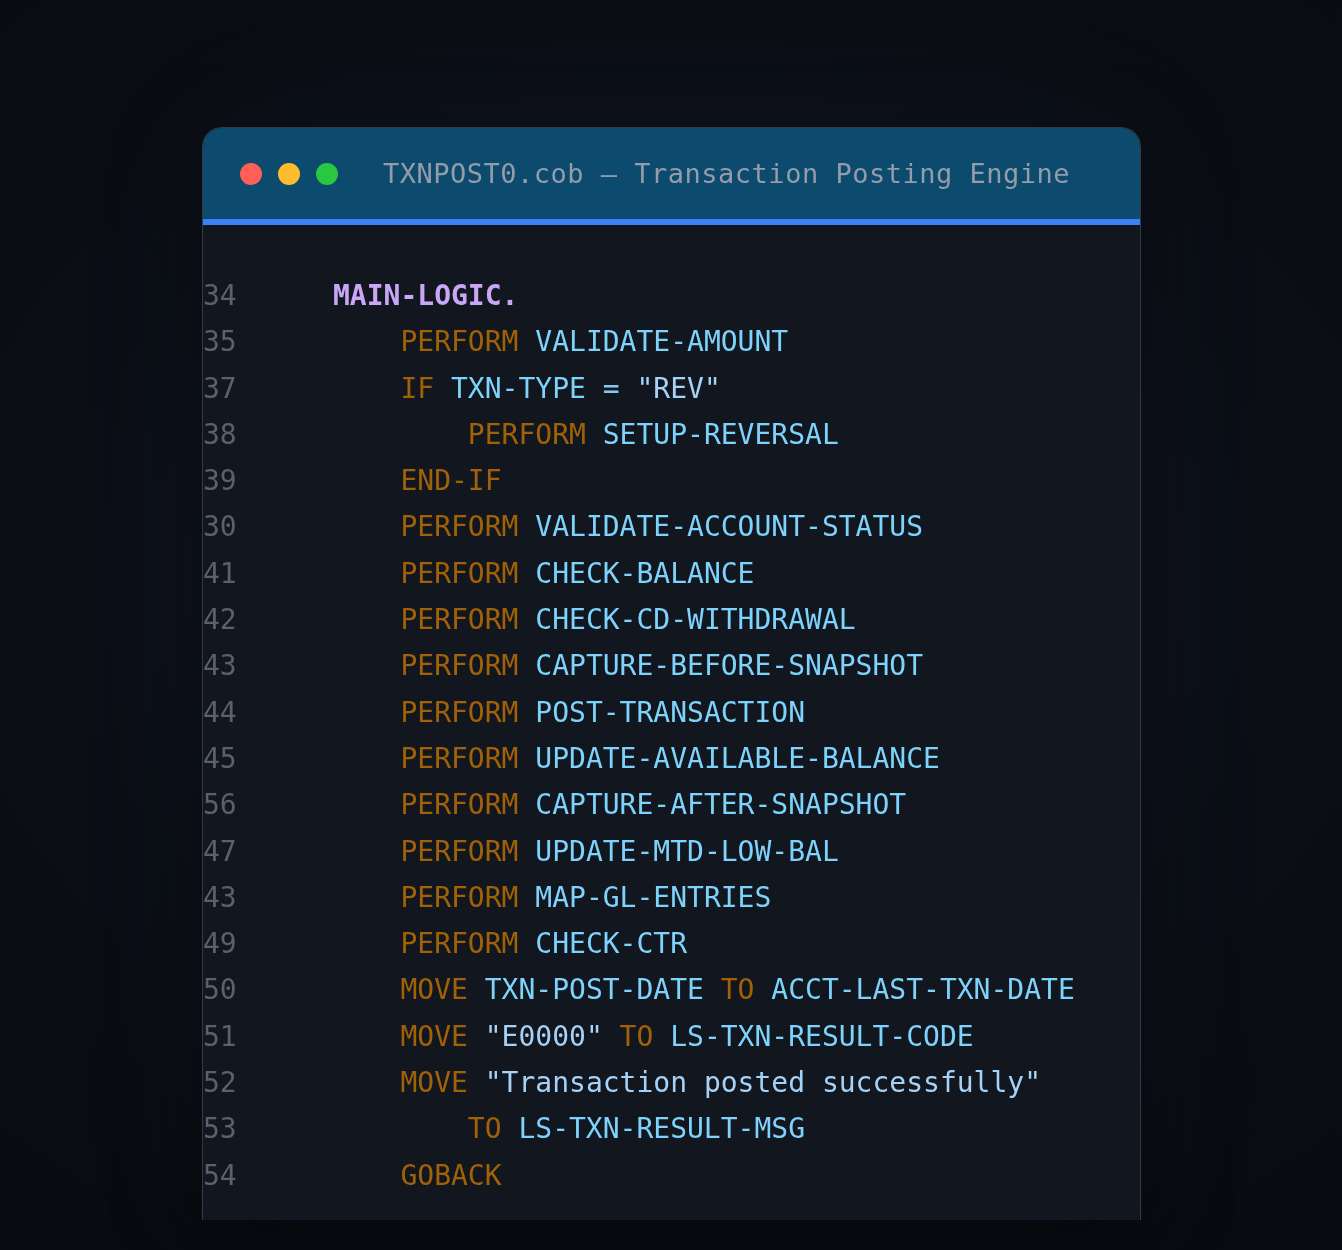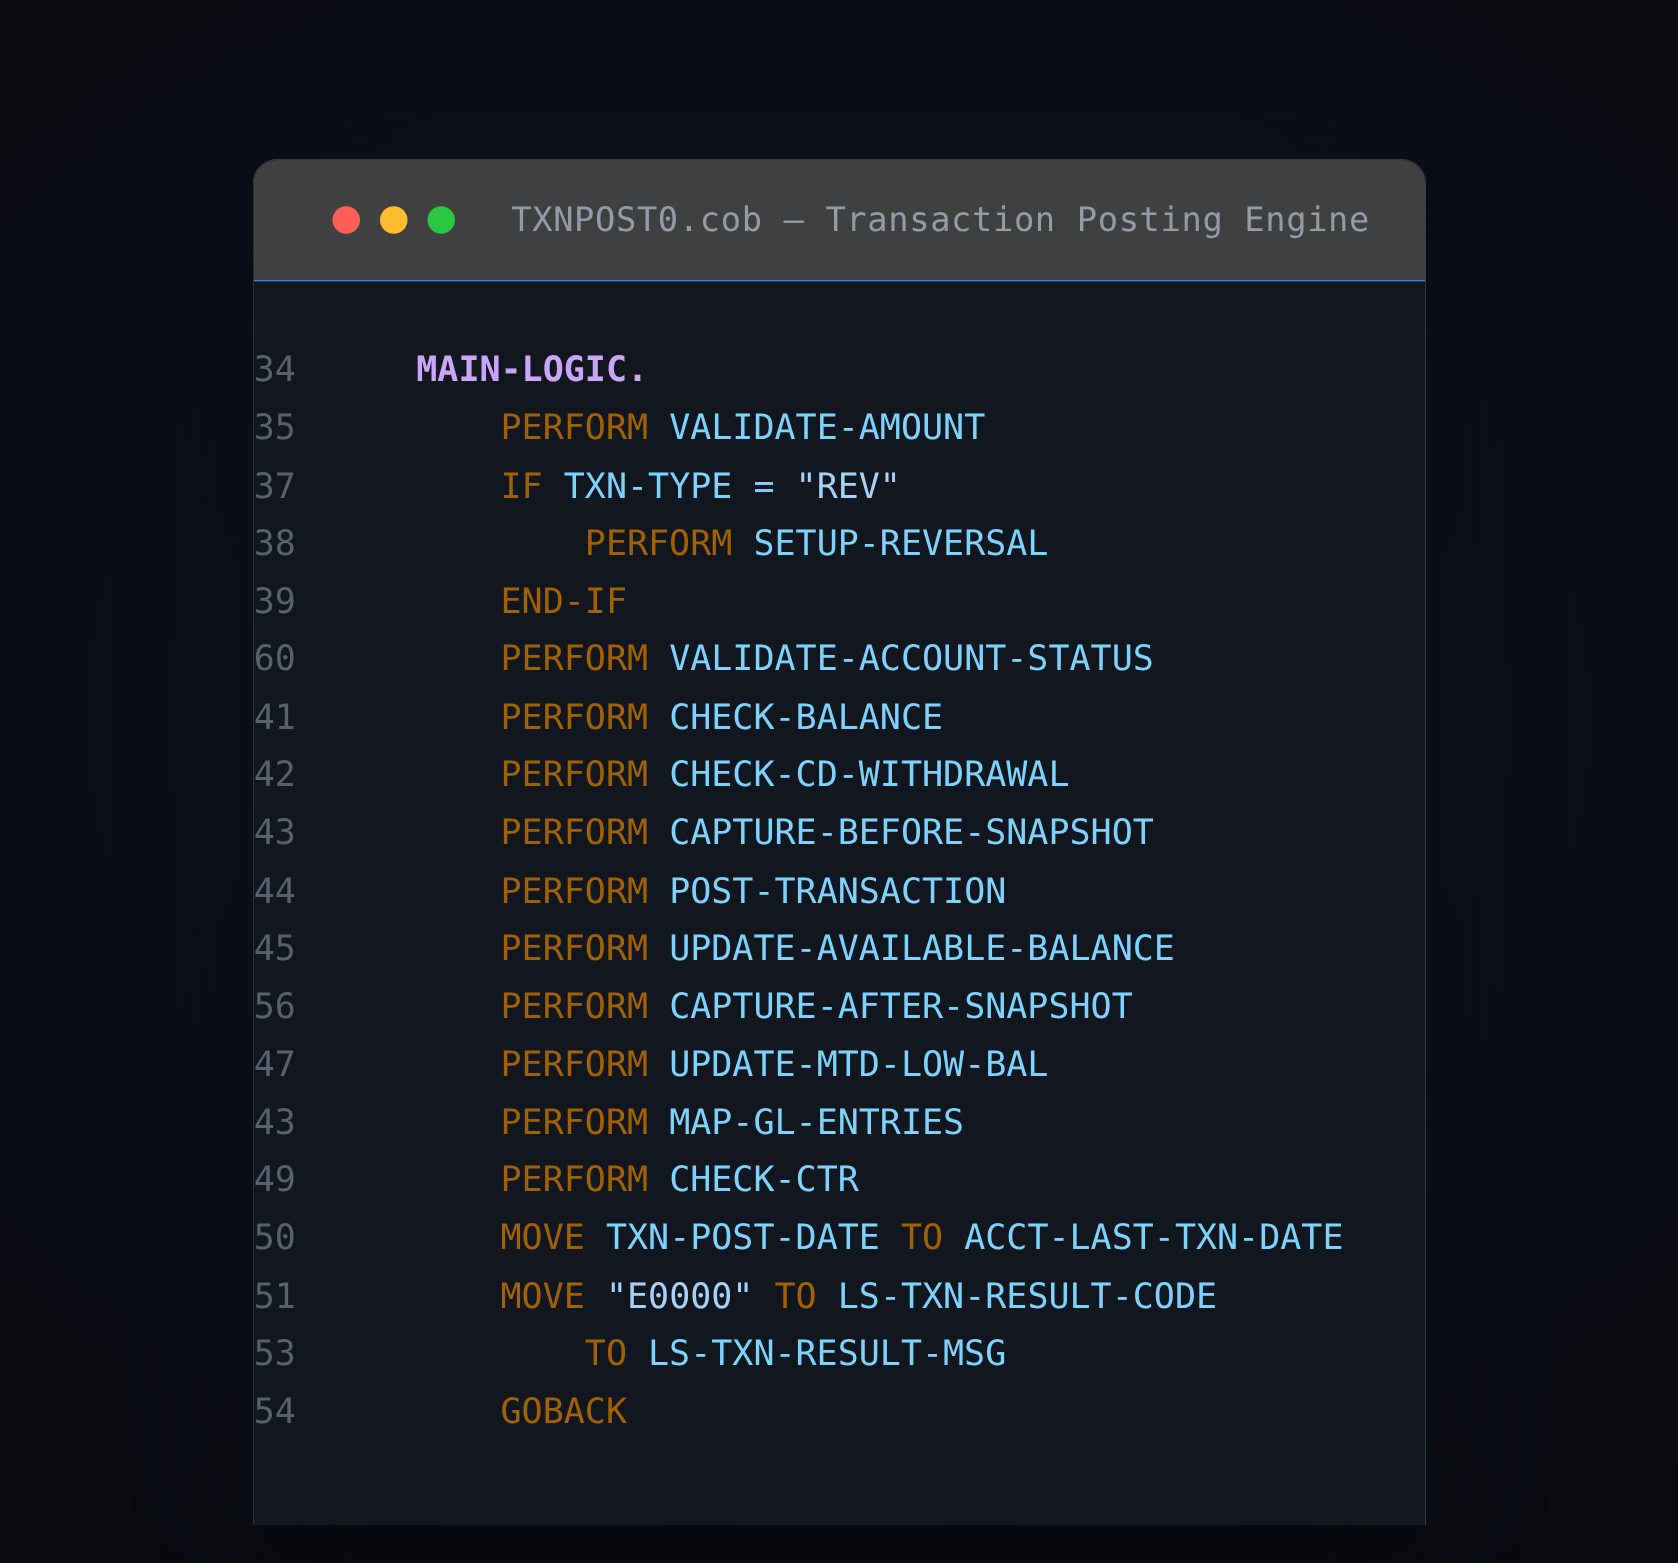--- a/index.html
+++ b/index.html
@@ -27,25 +27,25 @@
     border-bottom: none;
     border-radius: 20px 20px 0 0;
     overflow: hidden;
     box-sizing: border-box;
     box-shadow:
       0 30px 80px rgba(0,0,0,0.55),
       0 0 140px rgba(96,124,180,0.08);
   }
   .titlebar {
     height: 97px;
-    background: #404040;
-    border-bottom: 1px solid #3b82f6;
+    background: #0c4a6e;
+    border-bottom: 6px solid #3b82f6;
     display: flex;
     align-items: center;
-    padding-left: 63px;
+    padding-left: 37px;
     box-sizing: border-box;
   }
   .lights {
     display: flex;
     align-items: center;
     gap: 16px;
   }
   .light {
     width: 22px;
     height: 22px;
@@ -101,29 +101,30 @@
         <span class="light green"></span>
       </div>
       <div class="title">TXNPOST0.cob — Transaction Posting Engine</div>
     </div>
     <div class="editor" id="editor">
         <div class="line"><span class="ln">34</span><span class="code"><span class="tok-sec">MAIN-LOGIC.</span></span></div>
         <div class="line"><span class="ln">35</span><span class="code"><span class="tok-ws">    </span><span class="tok-kw">PERFORM</span><span class="tok-ws"> </span><span class="tok-id">VALIDATE-AMOUNT</span></span></div>
         <div class="line"><span class="ln">37</span><span class="code"><span class="tok-ws">    </span><span class="tok-kw">IF</span><span class="tok-ws"> </span><span class="tok-id">TXN-TYPE</span><span class="tok-ws"> </span><span class="tok-op">=</span><span class="tok-ws"> </span><span class="tok-str">"REV"</span></span></div>
         <div class="line"><span class="ln">38</span><span class="code"><span class="tok-ws">        </span><span class="tok-kw">PERFORM</span><span class="tok-ws"> </span><span class="tok-id">SETUP-REVERSAL</span></span></div>
         <div class="line"><span class="ln">39</span><span class="code"><span class="tok-ws">    </span><span class="tok-kw">END-IF</span></span></div>
-        <div class="line"><span class="ln">60</span><span class="code"><span class="tok-ws">    </span><span class="tok-kw">PERFORM</span><span class="tok-ws"> </span><span class="tok-id">VALIDATE-ACCOUNT-STATUS</span></span></div>
+        <div class="line"><span class="ln">30</span><span class="code"><span class="tok-ws">    </span><span class="tok-kw">PERFORM</span><span class="tok-ws"> </span><span class="tok-id">VALIDATE-ACCOUNT-STATUS</span></span></div>
         <div class="line"><span class="ln">41</span><span class="code"><span class="tok-ws">    </span><span class="tok-kw">PERFORM</span><span class="tok-ws"> </span><span class="tok-id">CHECK-BALANCE</span></span></div>
         <div class="line"><span class="ln">42</span><span class="code"><span class="tok-ws">    </span><span class="tok-kw">PERFORM</span><span class="tok-ws"> </span><span class="tok-id">CHECK-CD-WITHDRAWAL</span></span></div>
         <div class="line"><span class="ln">43</span><span class="code"><span class="tok-ws">    </span><span class="tok-kw">PERFORM</span><span class="tok-ws"> </span><span class="tok-id">CAPTURE-BEFORE-SNAPSHOT</span></span></div>
         <div class="line"><span class="ln">44</span><span class="code"><span class="tok-ws">    </span><span class="tok-kw">PERFORM</span><span class="tok-ws"> </span><span class="tok-id">POST-TRANSACTION</span></span></div>
         <div class="line"><span class="ln">45</span><span class="code"><span class="tok-ws">    </span><span class="tok-kw">PERFORM</span><span class="tok-ws"> </span><span class="tok-id">UPDATE-AVAILABLE-BALANCE</span></span></div>
         <div class="line"><span class="ln">56</span><span class="code"><span class="tok-ws">    </span><span class="tok-kw">PERFORM</span><span class="tok-ws"> </span><span class="tok-id">CAPTURE-AFTER-SNAPSHOT</span></span></div>
         <div class="line"><span class="ln">47</span><span class="code"><span class="tok-ws">    </span><span class="tok-kw">PERFORM</span><span class="tok-ws"> </span><span class="tok-id">UPDATE-MTD-LOW-BAL</span></span></div>
         <div class="line"><span class="ln">43</span><span class="code"><span class="tok-ws">    </span><span class="tok-kw">PERFORM</span><span class="tok-ws"> </span><span class="tok-id">MAP-GL-ENTRIES</span></span></div>
         <div class="line"><span class="ln">49</span><span class="code"><span class="tok-ws">    </span><span class="tok-kw">PERFORM</span><span class="tok-ws"> </span><span class="tok-id">CHECK-CTR</span></span></div>
         <div class="line"><span class="ln">50</span><span class="code"><span class="tok-ws">    </span><span class="tok-kw">MOVE</span><span class="tok-ws"> </span><span class="tok-id">TXN-POST-DATE</span><span class="tok-ws"> </span><span class="tok-kw">TO</span><span class="tok-ws"> </span><span class="tok-id">ACCT-LAST-TXN-DATE</span></span></div>
         <div class="line"><span class="ln">51</span><span class="code"><span class="tok-ws">    </span><span class="tok-kw">MOVE</span><span class="tok-ws"> </span><span class="tok-str">"E0000"</span><span class="tok-ws"> </span><span class="tok-kw">TO</span><span class="tok-ws"> </span><span class="tok-id">LS-TXN-RESULT-CODE</span></span></div>
+        <div class="line"><span class="ln">52</span><span class="code"><span class="tok-ws">    </span><span class="tok-kw">MOVE</span><span class="tok-ws"> </span><span class="tok-str">"Transaction posted successfully"</span></span></div>
         <div class="line"><span class="ln">53</span><span class="code"><span class="tok-ws">        </span><span class="tok-kw">TO</span><span class="tok-ws"> </span><span class="tok-id">LS-TXN-RESULT-MSG</span></span></div>
         <div class="line"><span class="ln">54</span><span class="code"><span class="tok-ws">    </span><span class="tok-kw">GOBACK</span></span></div>
       </div>
   </div>
 </div>
 
 </body></html>

